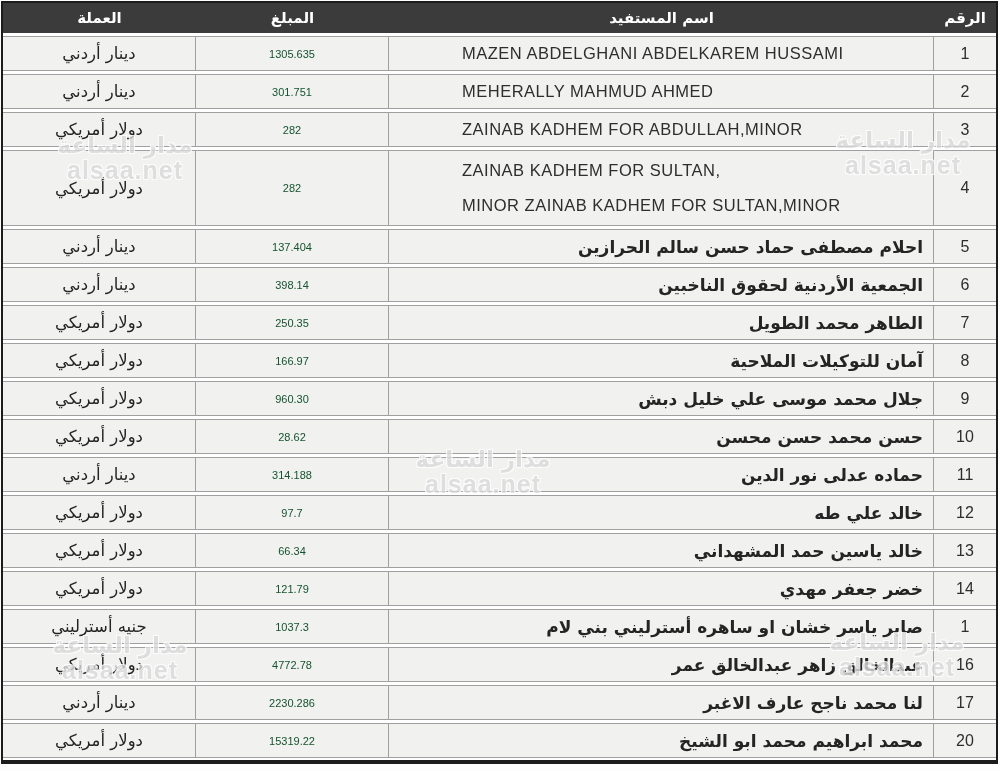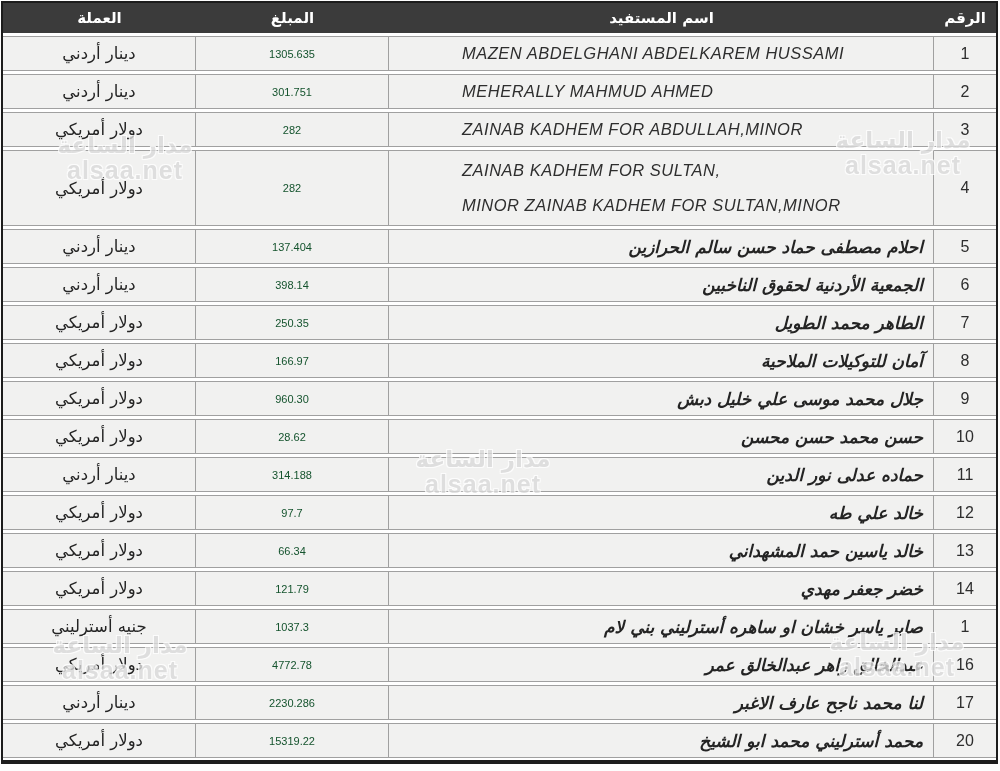--- a/index.html
+++ b/index.html
@@ -49,21 +49,20 @@
     color: #242424;
     overflow: hidden;
   }
   .c-name, .c-amount, .c-currency { border-left: 0; border-right: 1px solid #a0a0a0; }
   .c-num { font-size: 16px; font-family: "Liberation Sans", sans-serif; color: #2e2e2e; }
   .c-name {
     font-weight: bold;
     font-size: 17px;
     justify-content: flex-start; 
     padding: 8px 10px;
-    font-style: italic;
   }
   .row.en .c-name {
     direction: ltr;
     font-weight: normal;
     font-family: "Liberation Sans", sans-serif;
     font-size: 16.5px;
     letter-spacing: 0.5px;
     color: #2e2e2e;
     padding-left: 73px;
     white-space: pre-line;
@@ -206,21 +205,21 @@
       <div class="cell c-currency">دولار أمريكي</div>
     </div>
       <div class="row">
       <div class="cell c-num">17</div>
       <div class="cell c-name">لنا محمد ناجح عارف الاغبر</div>
       <div class="cell c-amount">2230.286</div>
       <div class="cell c-currency">دينار أردني</div>
     </div>
       <div class="row">
       <div class="cell c-num">20</div>
-      <div class="cell c-name">محمد أسترليني محمد ابو الشيخ</div>
+      <div class="cell c-name">محمد ابراهيم محمد ابو الشيخ</div>
       <div class="cell c-amount">15319.22</div>
       <div class="cell c-currency">دولار أمريكي</div>
     </div>
     </div>
 
   <div class="wm wm1">
     <div class="l1">مدار الساعة</div>
     <div class="l2">alsaa.net</div>
   </div>
   <div class="wm wm2">

